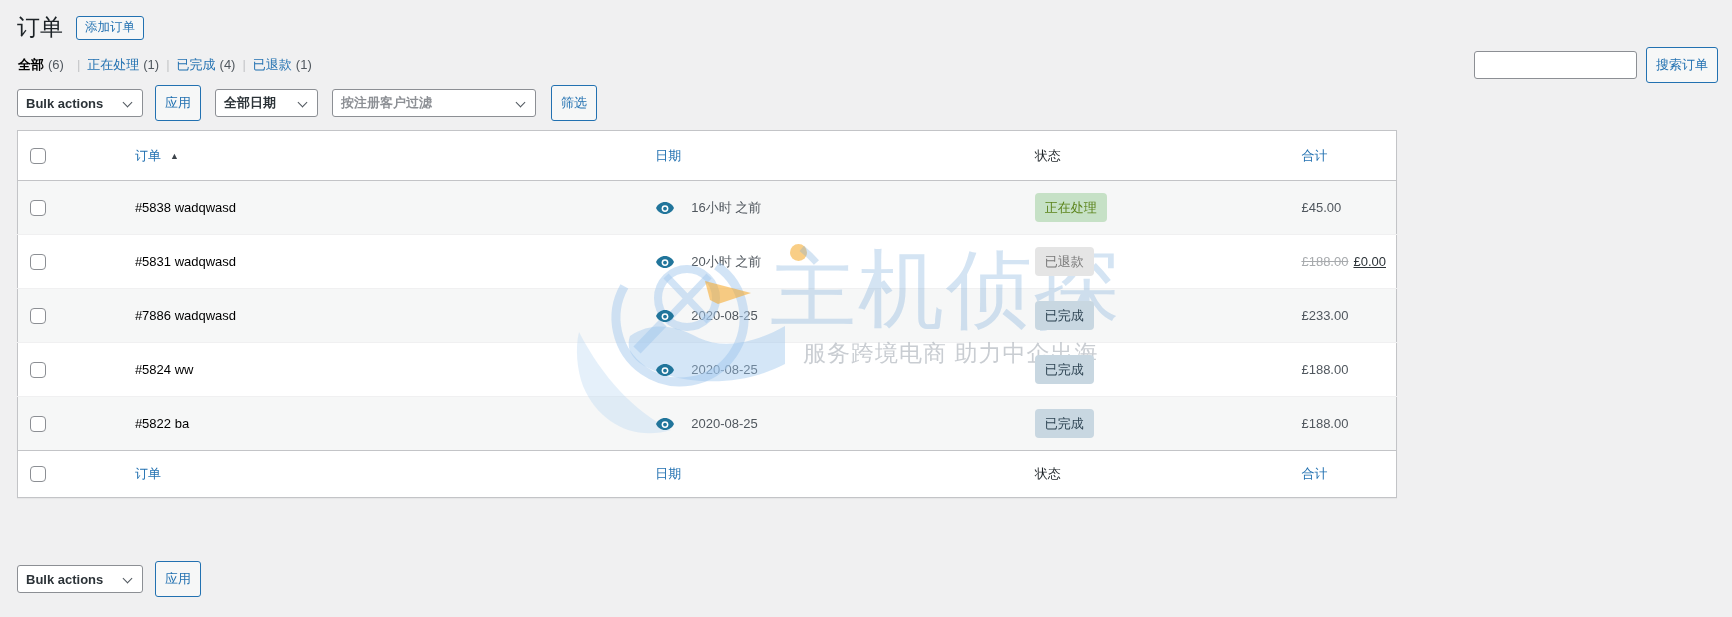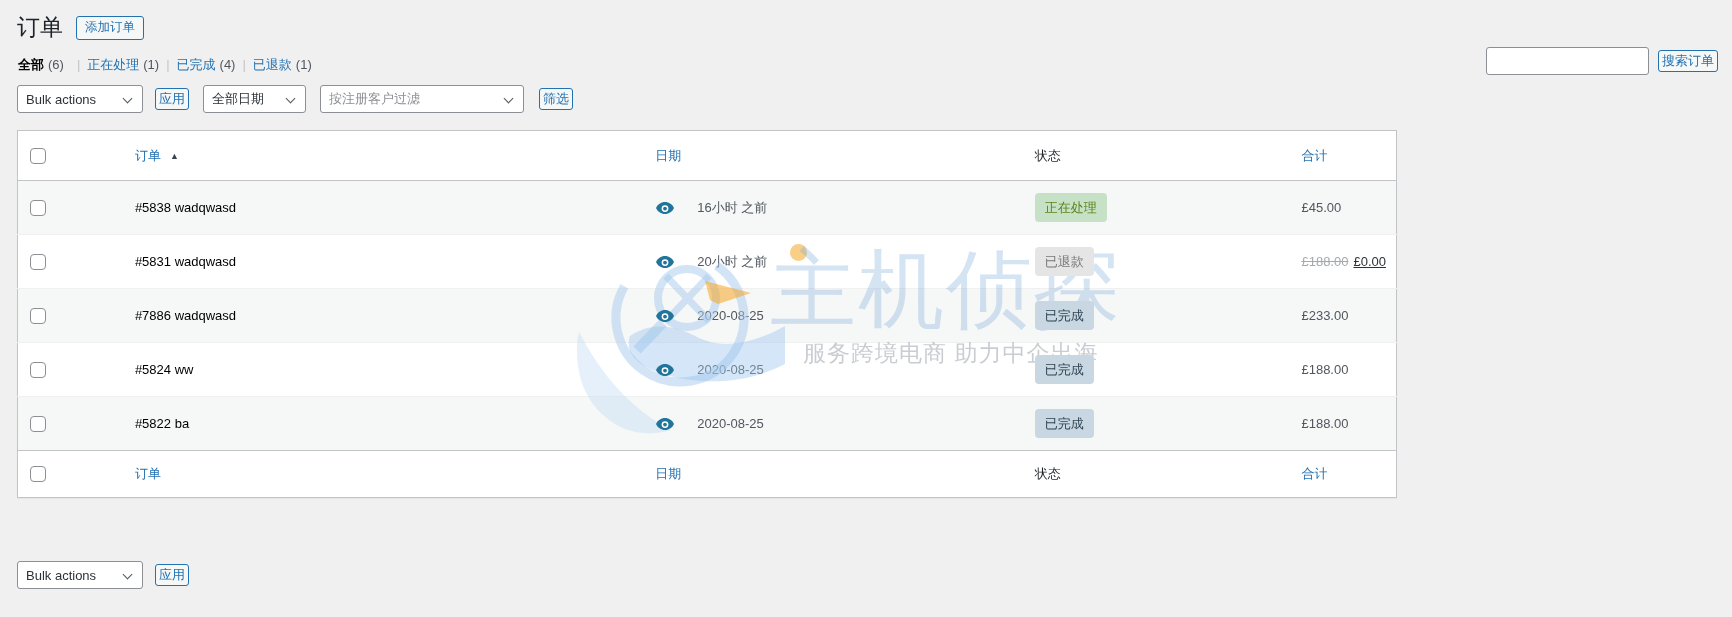--- a/index.html
+++ b/index.html
@@ -8,41 +8,41 @@
     font-family:"Liberation Sans","DejaVu Sans",sans-serif;
     font-size:13px;color:#1d2327;
   }
   .wrap{position:relative;width:1732px;height:617px;overflow:hidden}
 
   
   .heading{position:absolute;left:17px;top:13px;display:flex;align-items:center;gap:13px}
   .page-title{font-size:23px;font-weight:400;color:#1d2327;line-height:1.3}
   .btn{
     display:inline-flex;align-items:center;justify-content:center;
-    height:22px;padding:0 3px;border:1px solid #2271b1;border-radius:3px;
+    height:36px;padding:0 9px;border:1px solid #2271b1;border-radius:3px;
     background:#f6f7f7;color:#2271b1;font-size:13px;cursor:pointer;box-sizing:border-box;
     text-decoration:none;white-space:nowrap;
   }
   .btn.small{height:24px;font-size:12.5px;padding:0 8px}
 
   
   .views{position:absolute;left:18px;top:56px;color:#646970;white-space:nowrap}
   .views a{color:#2271b1;text-decoration:none}
   .views .current{color:#000;font-weight:700}
   .views .count{color:#50575e;margin-left:4px;font-weight:400}
   .views .sep{color:#c3c4c7;margin:0 7px}
   .views .sep.first{margin-left:13px}
 
   
   .toolbar{position:absolute;left:17px;top:85px;display:flex;align-items:center}
   .toolbar-bottom{position:absolute;left:17px;top:561px;display:flex;align-items:center}
   .sel{
     position:relative;height:28px;border:1px solid #8c8f94;border-radius:3px;background:#fff;
     display:flex;align-items:center;padding:0 24px 0 8px;color:#2c3338;box-sizing:border-box;
-    cursor:pointer;white-space:nowrap;
+    cursor:pointer;white-space:nowrap;font-weight:bold;
   }
   .sel::after{
     content:"";position:absolute;right:11px;top:9px;width:6px;height:6px;
     border-right:1.6px solid #50575e;border-bottom:1.6px solid #50575e;transform:rotate(45deg);
   }
   .sel.placeholder{color:#8c8f94}
   .w-bulk{width:126px;margin-right:12px}
   .w-date{width:103px;margin-left:14px;margin-right:14px}
   .w-cust{width:204px;margin-right:15px}
 
@@ -72,21 +72,21 @@
   .pad-status{padding-left:13px !important}
   .col-total-cell{text-align:right;padding-right:10px !important}
 
   th a,tfoot td a{color:#2271b1;text-decoration:none;cursor:pointer}
   .sort-arrow{font-size:9px;color:#3c434a;margin-left:9px;vertical-align:1px}
   .status-head{color:#1d2327}
 
   .order-link{color:#000000;text-decoration:none;cursor:pointer}
   .date-cell{display:flex;align-items:center;padding-left:8px}
   .eye{position:relative;z-index:6;width:20px;height:14px;display:inline-flex;align-items:center;cursor:pointer}
-  .date-text{color:#50575e;margin-left:22px}
+  .date-text{color:#50575e;margin-left:16px}
 
   .badge{
     display:inline-block;padding:7px 10px;border-radius:4px;font-size:13px;line-height:1.2;
     position:relative;z-index:6;cursor:pointer;
   }
   .badge[data-status="processing"]{background:#c6e1c6;color:#5b841b}
   .badge[data-status="completed"]{background:#c8d7e1;color:#2e4453}
   .badge[data-status="refunded"]{background:#e5e5e5;color:#777777}
 
   .amount{color:#50575e}

